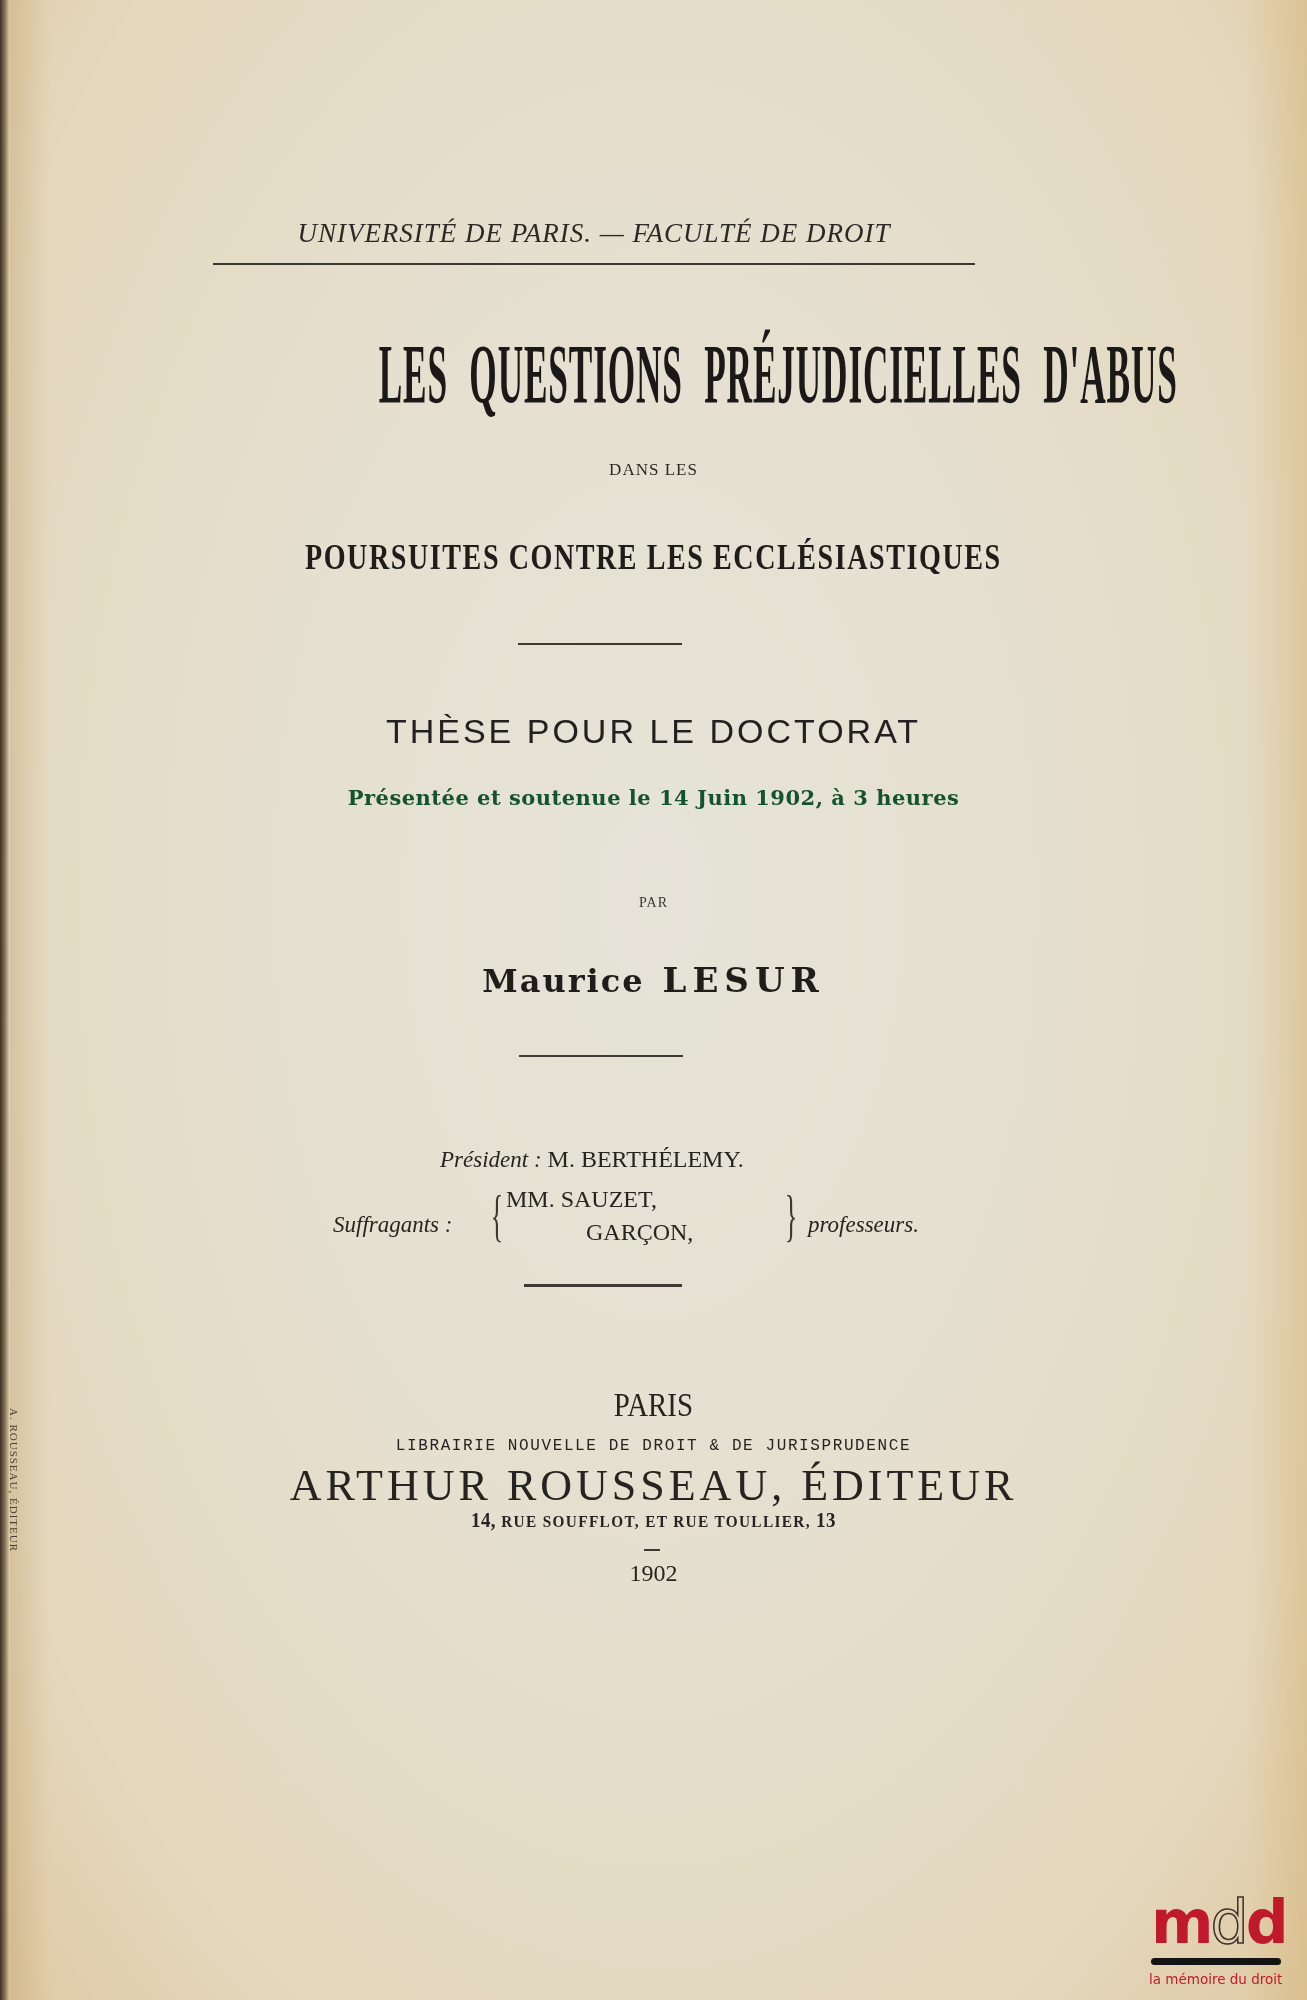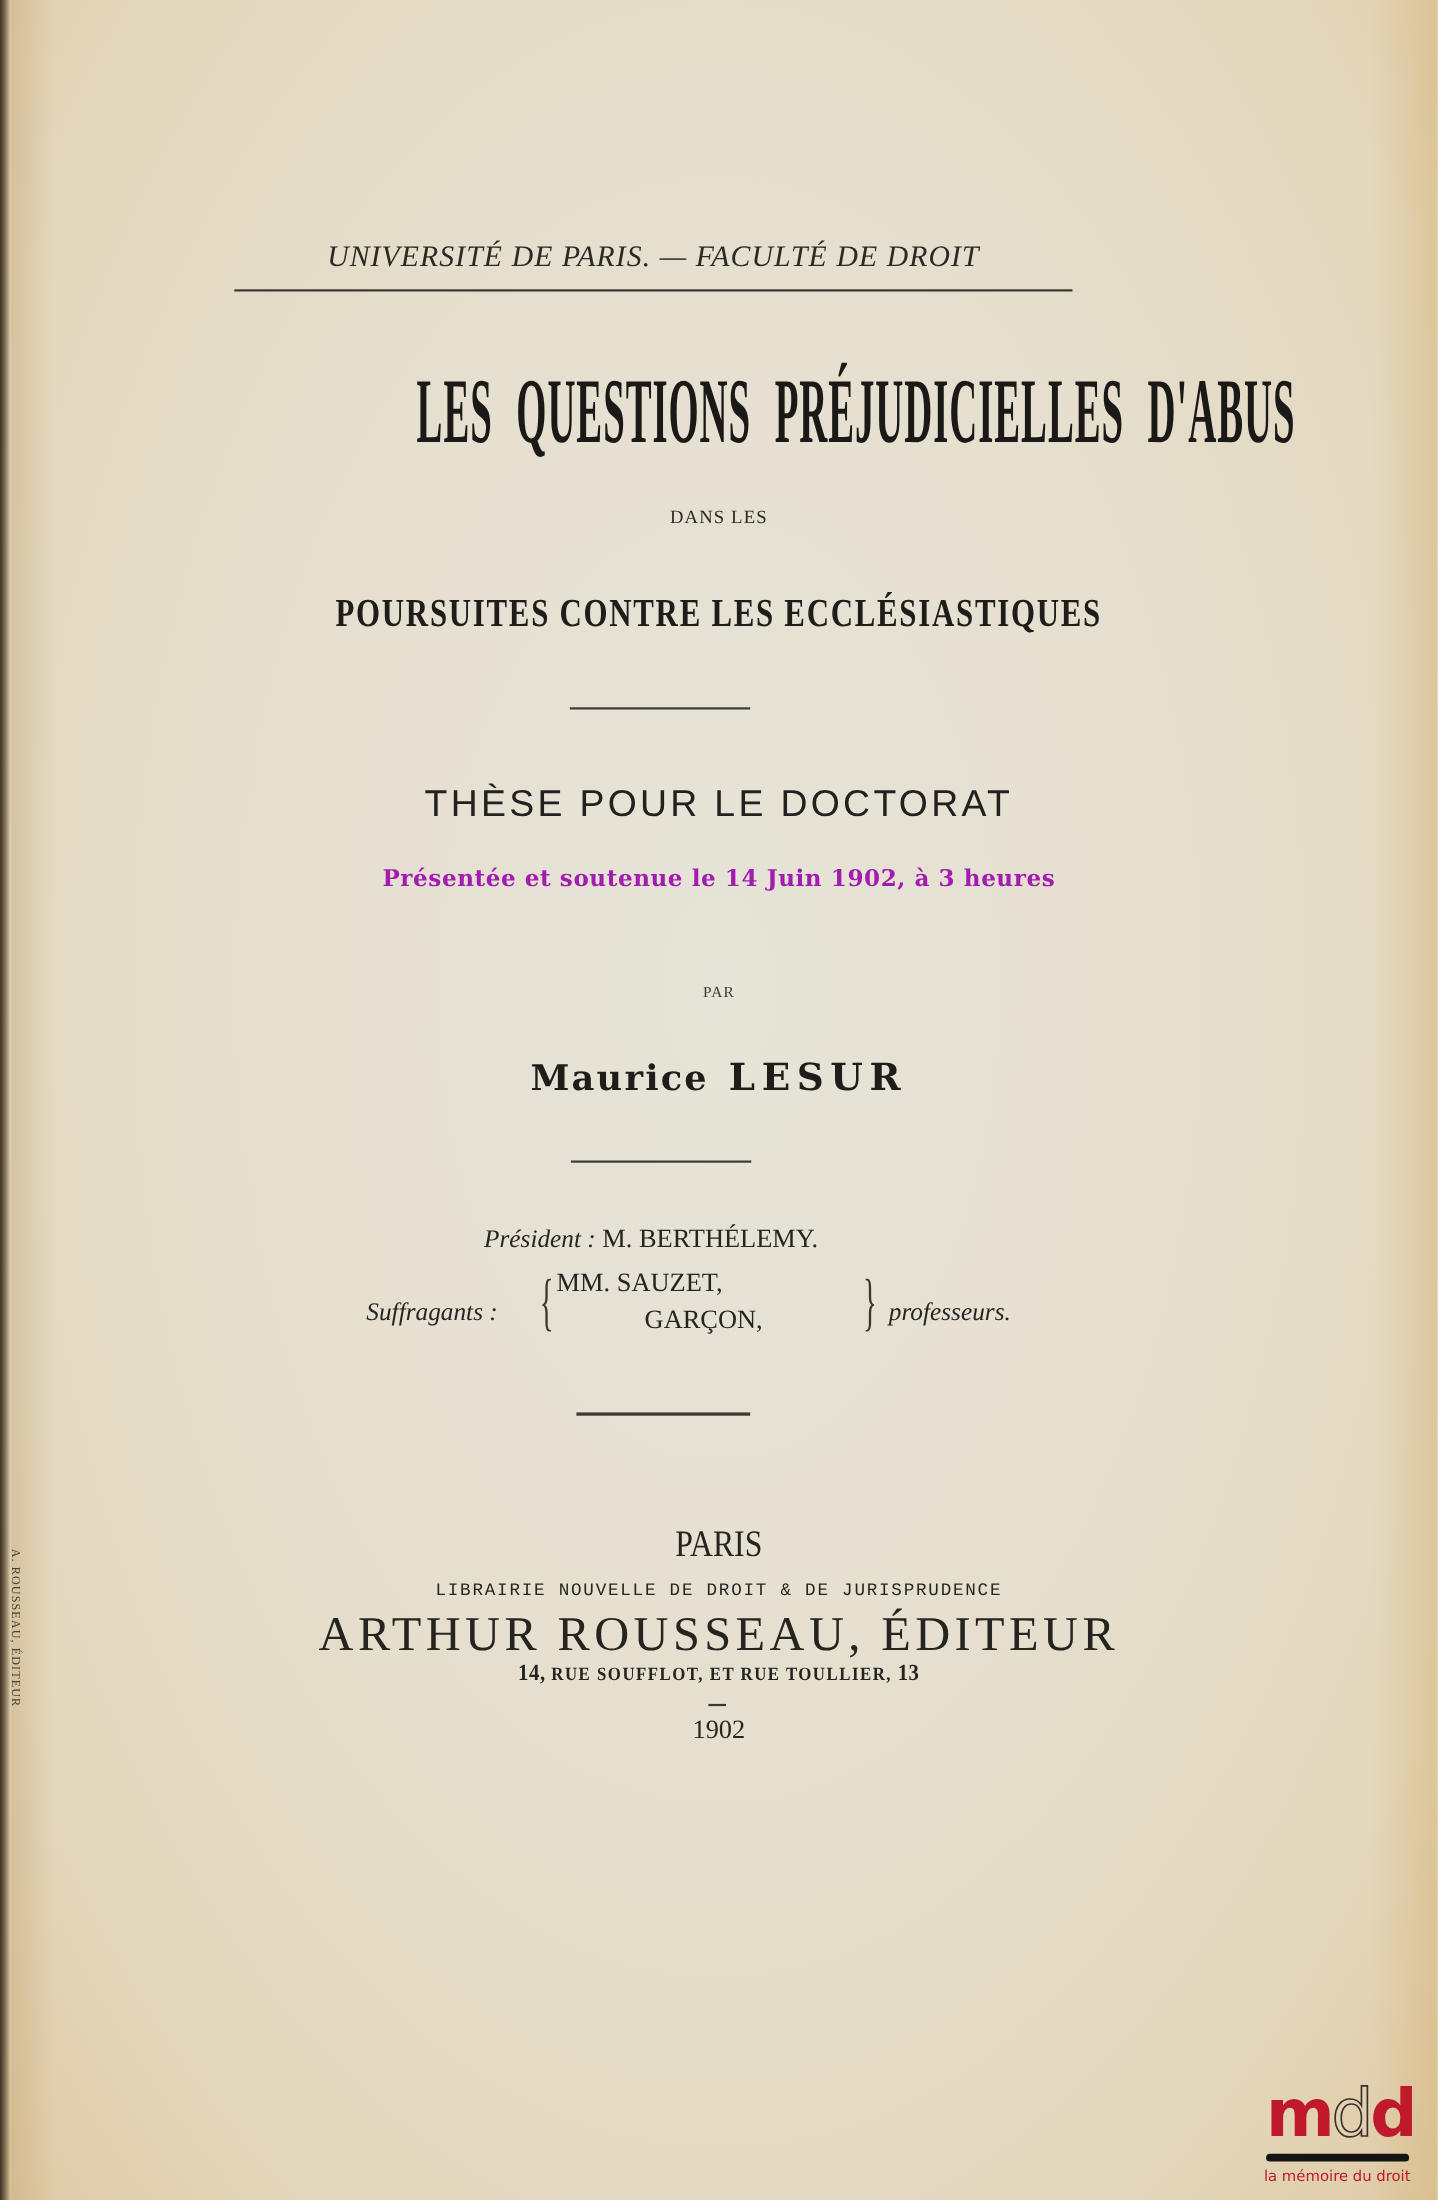--- a/index.html
+++ b/index.html
@@ -47,30 +47,30 @@
       top: 536px; font-weight: bold; font-size: 36px; color: #1f1d1a;
       transform: scaleX(0.78); transform-origin: 653px 0; letter-spacing: 2px; white-space: nowrap;
     }
     .rule { position: absolute; height: 2px; background: #3d3a35; }
     .these {
       top: 712px; font-family: "Liberation Sans", sans-serif; font-size: 34px;
       letter-spacing: 3px; color: #232120;
     }
     .presentee {
       top: 785px; font-family: "DejaVu Serif", serif; font-weight: bold;
-      font-size: 21px; color: #a21caf; letter-spacing: 0.5px;
+      font-size: 21px; color: #14532d; letter-spacing: 0.5px;
     }
     .par { top: 895px; font-size: 14px; letter-spacing: 1px; font-weight: normal; color: #3a3733; }
     .author {
       top: 960px; font-family: "DejaVu Serif", serif; font-weight: bold;
       font-size: 32px; color: #1f1d1a;
     }
     .author .first { letter-spacing: 2px; }
     .author .last { letter-spacing: 6px; margin-left: 18px; font-size: 34px; }
-    .jury { position: absolute; top: 1114px; left: 330px; width: 660px; height: 110px; color: #262421; }
+    .jury { position: absolute; top: 1146px; left: 330px; width: 660px; height: 110px; color: #262421; }
     .jury .pres-row { position: absolute; left: 110px; top: 0; font-size: 24px; white-space: nowrap; }
     .jury .pres-row i, .jury .suf-label, .jury .prof { font-style: italic; font-size: 23px; }
     .jury .suf-label { position: absolute; left: 3px; top: 66px; }
     .jury .brace-l { position: absolute; left: 153px; top: 40px; font-size: 58px; line-height: 60px; transform: scaleX(0.45); color: #3a3733; }
     .jury .brace-r { position: absolute; left: 447px; top: 40px; font-size: 58px; line-height: 60px; transform: scaleX(0.45); color: #3a3733; }
     .jury .mm { position: absolute; left: 176px; top: 40px; font-size: 24px; white-space: nowrap; }
     .jury .garcon { position: absolute; left: 256px; top: 73px; font-size: 24px; white-space: nowrap; }
     .jury .prof { position: absolute; left: 478px; top: 66px; }
     .paris { top: 1386px; font-size: 34px; color: #262421; transform: scaleX(0.85); transform-origin: 653px 0; }
     .librairie {

